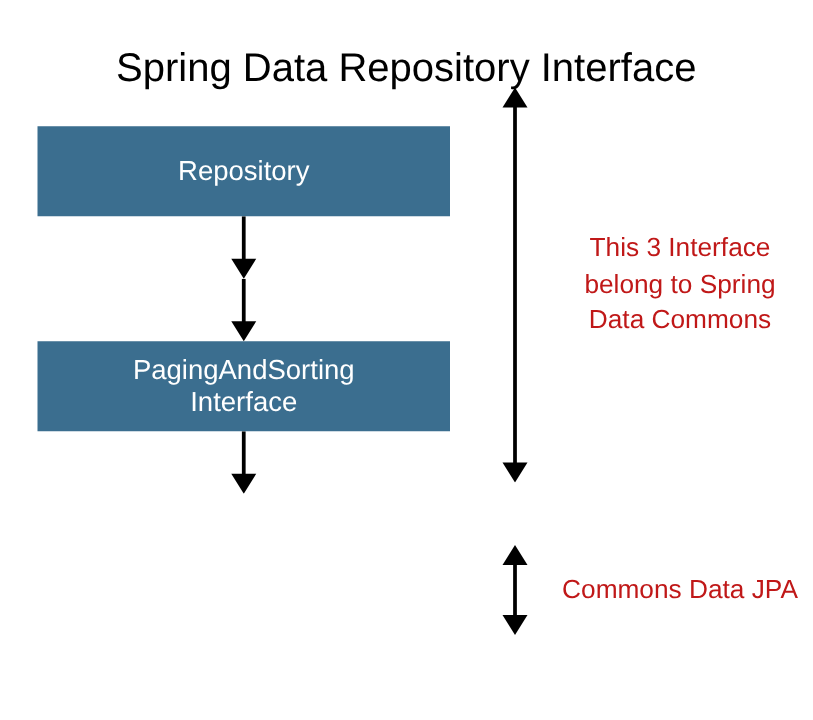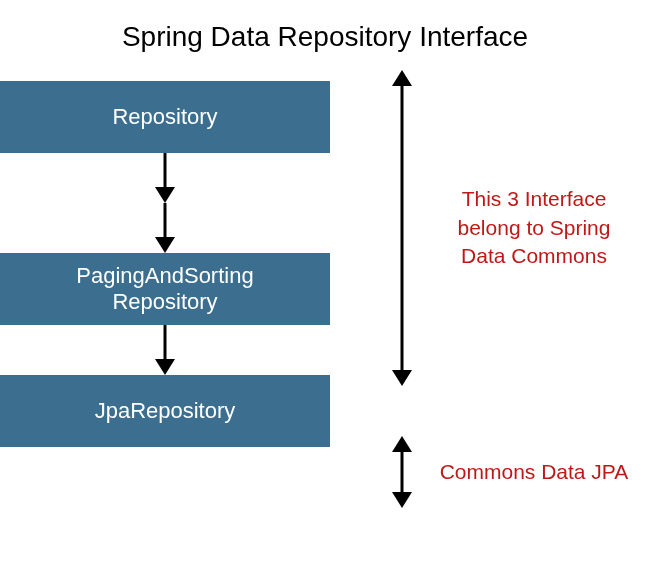--- a/index.html
+++ b/index.html
@@ -5,28 +5,29 @@
     * { margin: 0; padding: 0; box-sizing: border-box; }
     body {
       width: 650px;
       height: 576px;
       background: #fff;
       font-family: "Segoe UI", Arial, sans-serif;
       position: relative;
     }
     .title {
       text-align: center;
-      font-size: 28px;
+      font-size: 32px;
       font-weight: 500;
-      padding-top: 21px;
+      padding-top: 36px;
       color: #000;
     }
     .diagram {
       position: relative;
       margin-top: 28px;
+      padding-left: 30px;
     }
     .box {
       width: 330px;
       height: 72px;
       background: #3b6e8f;
       color: #fff;
       display: flex;
       align-items: center;
       justify-content: center;
       font-size: 22px;
@@ -36,21 +37,21 @@
     .arrow-down {
       width: 330px;
       height: 50px;
       display: flex;
       align-items: center;
       justify-content: center;
     }
     .arrow-down svg { display: block; }
     .right-annotation {
       position: absolute;
-      left: 390px;
+      left: 400px;
       display: flex;
       align-items: center;
     }
     .annot-top { top: 70px; height: 316px; }
     .annot-bottom { top: 436px; height: 72px; }
     .double-arrow { flex-shrink: 0; }
     .annotation-text {
       color: #c01818;
       font-size: 21px;
       text-align: center;
@@ -77,30 +78,29 @@
 
 
   <div class="arrow-down">
     <svg width="24" height="50" viewBox="0 0 24 50">
       <line x1="12" y1="0" x2="12" y2="36" stroke="#000" stroke-width="3"></line>
       <polygon points="12,50 2,34 22,34" fill="#000"></polygon>
     </svg>
   </div>
 
   <div class="box" style="white-space: pre-line;">PagingAndSorting
-Repository</div>
+Interface</div>
 
   <div class="arrow-down">
     <svg width="24" height="50" viewBox="0 0 24 50">
       <line x1="12" y1="0" x2="12" y2="36" stroke="#000" stroke-width="3"></line>
       <polygon points="12,50 2,34 22,34" fill="#000"></polygon>
     </svg>
   </div>
 
-  <div class="box">JpaRepository</div>
 
 </div>
 
 <div class="right-annotation annot-top">
   <svg class="double-arrow" width="24" height="316" viewBox="0 0 24 316">
     <line x1="12" y1="14" x2="12" y2="302" stroke="#000" stroke-width="3"></line>
     <polygon points="12,0 2,16 22,16" fill="#000"></polygon>
     <polygon points="12,316 2,300 22,300" fill="#000"></polygon>
   </svg>
   <div class="annotation-text">This 3 Interface belong to Spring Data Commons</div>

